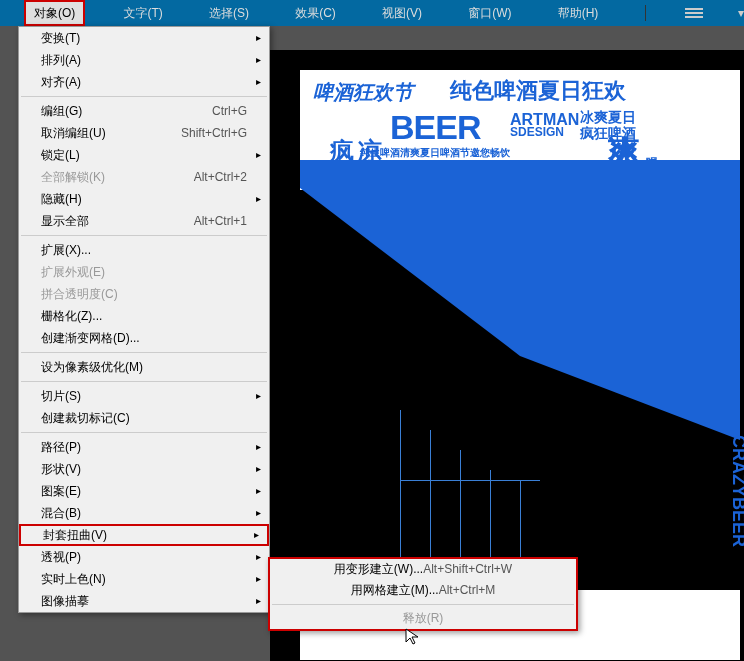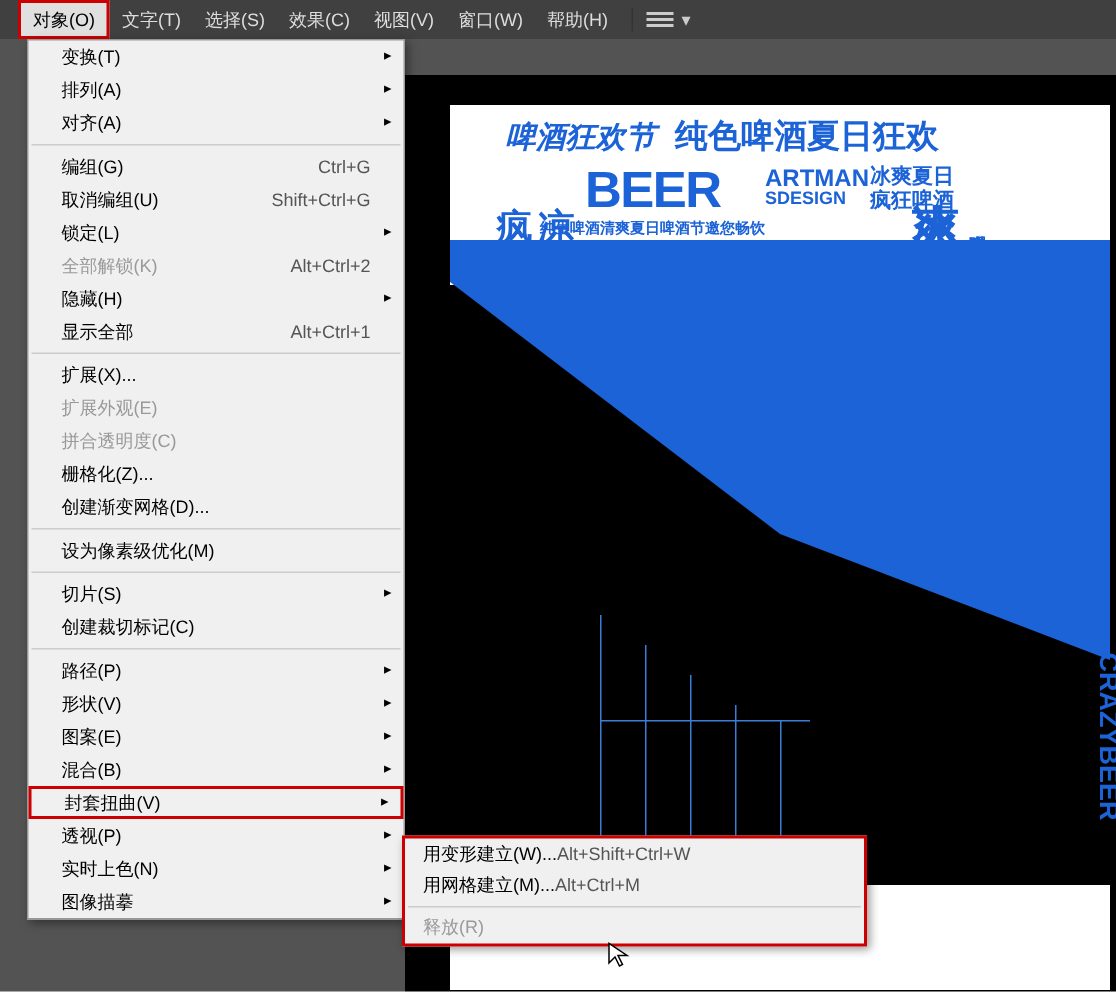--- a/index.html
+++ b/index.html
@@ -1,37 +1,37 @@
 <!DOCTYPE html>
 <html><head>
 <meta charset="utf-8">
 <style>
 *{margin:0;padding:0;box-sizing:border-box;font-family:"Microsoft YaHei",sans-serif;font-size:12px;}
 body{width:744px;height:661px;background:#535353;overflow:hidden;position:relative;}
-.menubar{height:26px;background:#404040;display:flex;align-items:center;padding-left:12px;color:#ddd;}
+.menubar{height:26px;background:#0369a1;display:flex;align-items:center;padding-left:24px;color:#ddd;justify-content:space-between;}
 .menubar .mitem{padding:0 8px;height:26px;line-height:26px;cursor:default;}
 .menubar .mitem.active{background:#e0e0e0;color:#000;border:2px solid #c00;box-sizing:border-box;line-height:22px;}
 .menubar .sep{width:1px;height:16px;background:#333;margin:0 8px;}
 .menubar .arrange{width:20px;height:14px;display:flex;flex-direction:column;justify-content:space-around;padding:1px;}
 .menubar .arrange span{height:2px;background:#ccc;}
 .canvas{position:absolute;left:270px;top:50px;right:0;bottom:0;background:#000;}
 .artwork{position:absolute;left:30px;top:20px;width:440px;height:590px;background:#fff;}
 .bluetext{position:absolute;color:#1b63d6;font-weight:bold;line-height:1;white-space:nowrap;}
 .blackshape{position:absolute;left:0;top:120px;width:100%;height:400px;background:#000;clip-path:polygon(0 0,60% 0,100% 55%,100% 100%,0 100%);}
 .blueoverlay{position:absolute;left:0;top:90px;width:100%;height:280px;background:#1b63d6;clip-path:polygon(0 0,100% 0,100% 100%,50% 70%,0 10%);}
 .vtext{writing-mode:vertical-rl;}
 .dropdown{position:absolute;left:18px;top:26px;width:252px;background:#f0f0f0;border:1px solid #999;box-shadow:2px 2px 6px rgba(0,0,0,0.4);z-index:100;}
 .ditem{height:22px;line-height:22px;padding-left:22px;padding-right:22px;color:#000;display:flex;justify-content:space-between;align-items:center;cursor:default;position:relative;}
 .ditem.disabled{color:#999;}
 .ditem .arrow{position:absolute;right:8px;font-size:10px;}
 .ditem.hl{border:2px solid #c00;height:22px;line-height:18px;}
 .dsep{height:1px;background:#ccc;margin:3px 2px;}
 .submenu{position:absolute;left:268px;top:557px;width:310px;background:#f0f0f0;border:1px solid #999;box-shadow:2px 2px 6px rgba(0,0,0,0.4);z-index:101;}
 .submenu.hlbox{border:2px solid #c00;}
-.sitem{height:21px;line-height:21px;padding-left:12px;padding-right:12px;display:flex;justify-content:flex-start;cursor:default;}
+.sitem{height:21px;line-height:21px;padding-left:12px;padding-right:12px;display:flex;justify-content:center;cursor:default;}
 .sitem.hover{background:#4a90e2;color:#fff;}
 .sitem.hl{border:2px solid #c00;box-sizing:border-box;line-height:17px;}
 .sitem.disabled{color:#999;}
 .cursor{position:absolute;left:405px;top:628px;z-index:200;font-size:16px;color:#000;}
 .shortcut{color:#555;}
 .guides{position:absolute;left:100px;top:340px;width:200px;height:250px;}
 .guides div{position:absolute;background:#3a7fd5;}
 </style>
 </head>
 <body>
@@ -48,21 +48,21 @@
   <div class="arrange">
       <span></span>
       <span></span>
       <span></span>
     </div>
   <span style="color:#ccc;margin-left:4px;">▾</span>
 </div>
 
 <div class="canvas">
   <div class="artwork">
-    <div class="bluetext" style="left:37px;top:12px;font-size:20px;font-style:italic;">啤酒狂欢节</div>
+    <div class="bluetext" style="left:13px;top:12px;font-size:20px;font-style:italic;">啤酒狂欢节</div>
     <div class="bluetext" style="left:150px;top:10px;font-size:22px;">纯色啤酒夏日狂欢</div>
     <div class="bluetext vtext" style="left:30px;top:48px;font-size:24px;">疯</div>
     <div class="bluetext vtext" style="left:58px;top:48px;font-size:24px;">凉</div>
     <div class="bluetext" style="left:90px;top:40px;font-size:34px;letter-spacing:-1px;">BEER</div>
     <div class="bluetext" style="left:210px;top:42px;font-size:16px;">ARTMAN</div>
     <div class="bluetext" style="left:210px;top:56px;font-size:12px;">SDESIGN</div>
     <div class="bluetext" style="left:280px;top:40px;font-size:14px;">冰爽夏日</div>
     <div class="bluetext" style="left:280px;top:56px;font-size:14px;">疯狂啤酒</div>
     <div class="bluetext" style="left:60px;top:78px;font-size:10px;">纯生啤酒清爽夏日啤酒节邀您畅饮</div>
     <div class="bluetext" style="left:70px;top:92px;font-size:13px;letter-spacing:1px;">COLDBEERFESTIVAL</div>

